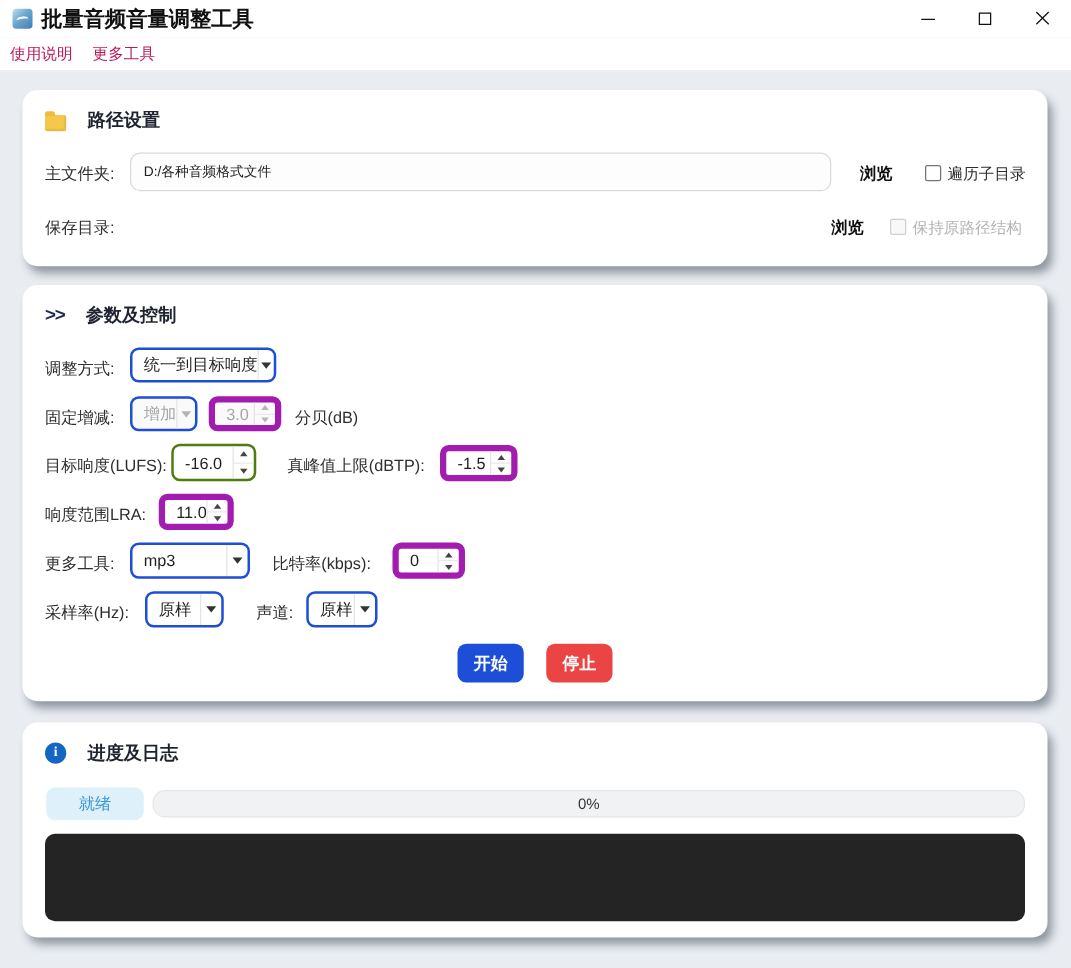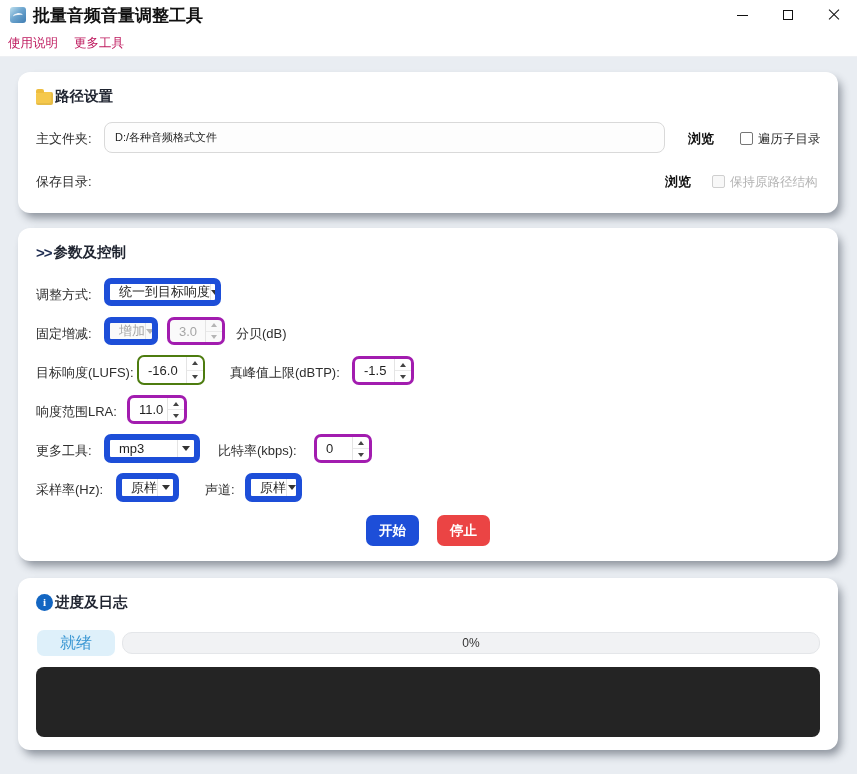--- a/index.html
+++ b/index.html
@@ -23,64 +23,64 @@
   .glyph-close { position:relative; width:12px; height:12px; }
   .glyph-close::before,.glyph-close::after { content:""; position:absolute; left:-1px; top:5px; width:14px; height:1px; background:#111; }
   .glyph-close::before { transform:rotate(45deg); }
   .glyph-close::after { transform:rotate(-45deg); }
   
   .menubar { position:absolute; left:0; top:30px; width:857px; height:27px; background:#fff; display:flex; align-items:center; border-bottom:1px solid #eef0f3; }
   .menuitem { padding:0 8px; font-size:12.5px; color:#be185d; }
   
   .card { position:absolute; left:18px; width:820px; background:#fff; border-radius:12px;
     box-shadow:4px 6px 8px -1px rgba(30,40,55,.45); }
-  .card-head { position:absolute; left:18px; top:15px; display:flex; align-items:center; gap:2px; }
+  .card-head { position:absolute; left:18px; top:15px; display:flex; align-items:center; gap:17px; }
   .card-title { font-size:14.5px; font-weight:700; color:#1f2430; }
   .abs { position:absolute; }
   .lbl { height:30px; line-height:30px; font-size:13px; color:#2e2e2e; white-space:nowrap; }
   .lbl.dim { color:#b3b3b3; }
   
   .folder { width:17px; height:13px; background:#f5c84c; border-radius:2px; position:relative; margin-top:3px;
     box-shadow:inset -2px -2px 0 rgba(0,0,0,.06); }
   .folder::before { content:""; position:absolute; top:-3px; left:0; width:8px; height:4px; background:#eebd3e; border-radius:2px 2px 0 0; }
   
   .chevron { font-size:15px; font-weight:800; color:#1d2b50; letter-spacing:-1px; }
   .infoicon { width:17px; height:17px; border-radius:50%; background:#1366c2; color:#fff;
     font:700 11px/17px "Liberation Serif","DejaVu Serif",serif; text-align:center; }
   
   .txt { height:31px; border:1px solid #d9d9d9; border-radius:8px; background:#fdfdfd;
     padding:0 10px; font-size:11px; color:#1f1f1f; font-family:inherit; outline:none; }
   .browse { font-size:13px; font-weight:700; color:#101010; height:30px; line-height:30px; cursor:pointer; }
   .cb { width:13px; height:13px; border:1px solid #767676; border-radius:2px; background:#fff; display:inline-block; }
   .cb.disabled { border-color:#cfcfcf; background:#f8f8f8; }
   
-  .combo { border:6px solid #1d4ed8; border-radius:7px; background:#fff; display:flex; align-items:center; overflow:hidden; }
+  .combo { border:2px solid #1d4ed8; border-radius:7px; background:#fff; display:flex; align-items:center; overflow:hidden; }
   .combo .val { padding-left:9px; font-size:13px; color:#1f1f1f; white-space:nowrap; }
   .combo .arrowzone { margin-left:auto; width:17px; height:100%; display:flex; align-items:center; justify-content:center; border-left:1px solid #e4e4e4; }
   .combo.disabled { background:#fafafa; }
   .combo.disabled .val { color:#a6a6a6; }
   .tri-dn { width:0; height:0; border-left:4px solid transparent; border-right:4px solid transparent; border-top:5px solid #333; }
   .combo.disabled .tri-dn { border-top-color:#b5b5b5; }
   
-  .spin { border:3px solid #a21caf; border-radius:7px; background:#fff; display:flex; overflow:hidden; }
+  .spin { border:5px solid #a21caf; border-radius:7px; background:#fff; display:flex; overflow:hidden; }
   .spin.focused { border:2px solid #4d7c0f; }
   .spin .spin-val { flex:1; min-width:0; border:none; outline:none; background:transparent; padding:0 0 0 9px; font-size:13px; color:#1f1f1f; font-family:inherit; }
   .spin-btns { width:17px; display:flex; flex-direction:column; border-left:1px solid #e4e4e4; }
   .sb { flex:1; display:flex; align-items:center; justify-content:center; }
   .sb.up { border-bottom:1px solid #e9e9e9; }
   .t-up { width:0; height:0; border-left:3px solid transparent; border-right:3px solid transparent; border-bottom:4px solid #444; }
   .t-dn { width:0; height:0; border-left:3px solid transparent; border-right:3px solid transparent; border-top:4px solid #444; }
   .spin.disabled { background:#fafafa; }
   .spin.disabled .spin-val { color:#a6a6a6; }
   .spin.disabled .t-up { border-bottom-color:#b5b5b5; }
   .spin.disabled .t-dn { border-top-color:#b5b5b5; }
   
   .btn { border:none; border-radius:7px; color:#fff; font-size:13.5px; font-weight:700; font-family:inherit; cursor:pointer; }
   
-  .badge { border-radius:7px; text-align:center; font-size:16px; }
+  .badge { border-radius:7px; text-align:center; font-size:13px; }
   .track { border:1px solid #e4e6e9; border-radius:10px; text-align:center; font-size:12px; color:#333; }
   .logarea { border-radius:8px; font-family:"Liberation Mono","DejaVu Sans Mono",monospace; font-size:12px; color:#ddd; padding:8px; }
 </style>
 </head>
 <body>
 
 <div class="titlebar">
   <div class="appicon"></div>
   <div class="apptitle">批量音频音量调整工具</div>
   <div class="wincontrols">

